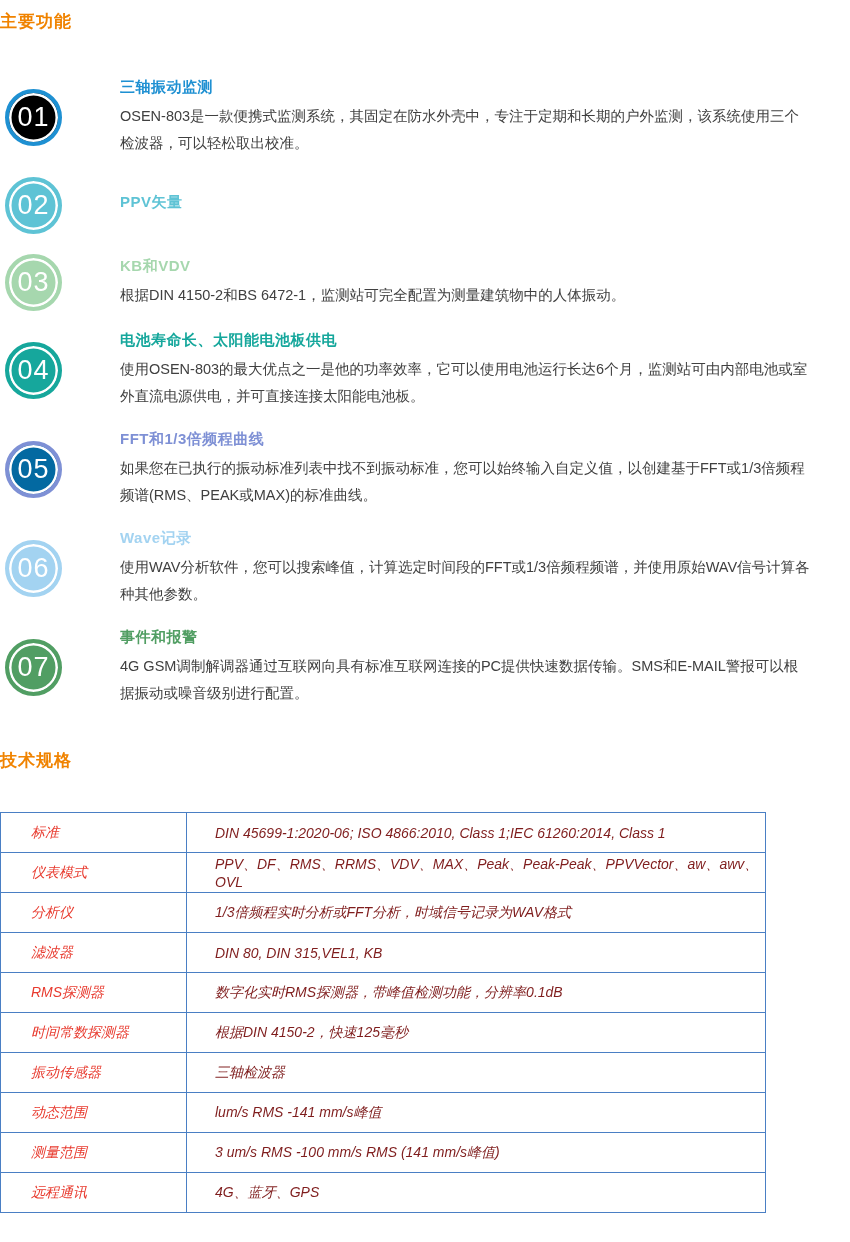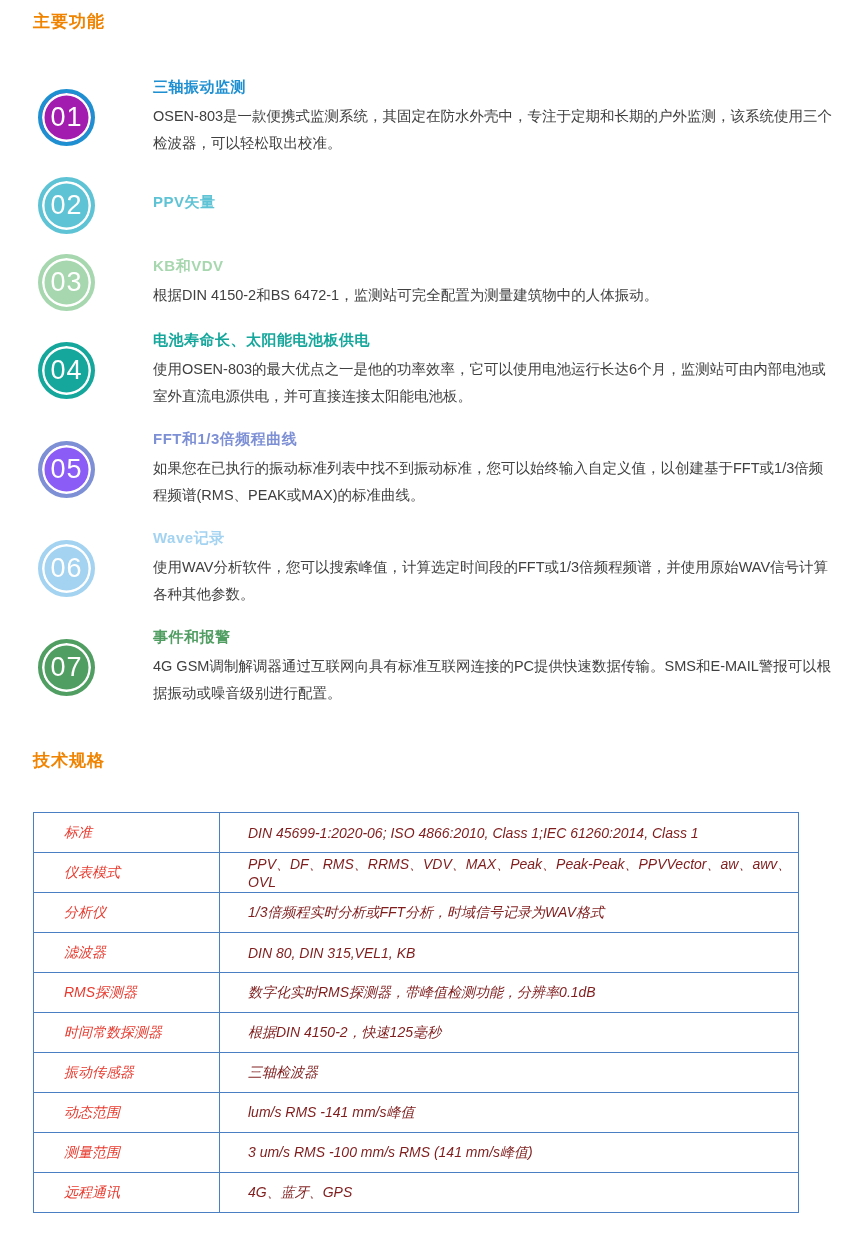--- a/index.html
+++ b/index.html
@@ -3,21 +3,21 @@
 <meta charset="utf-8">
 <style>
   * { box-sizing: border-box; }
   html, body { margin: 0; padding: 0; background: #ffffff; }
   body { font-family: "Liberation Sans", "DejaVu Sans", sans-serif; }
   .page {
     width: 850px;
     height: 1242px;
     margin: 0 auto;
     background: #ffffff;
-    padding: 10px 17px 0 33px;
+    padding: 10px 17px 0 0;
     overflow: hidden;
     position: relative;
   }
   .section-title {
     font-size: 17px;
     font-weight: bold;
     margin: 0;
     letter-spacing: 1px;
   }
   .features { margin: 45px 0 0 5px; }
@@ -76,21 +76,21 @@
 </head>
 <body>
 
 <div class="page">
 
   <h2 class="section-title" style="color: rgb(240, 131, 0);">主要功能</h2>
 
   <div class="features">
 
     <div class="feature">
-      <div class="badge" style="border-color: rgb(30, 144, 210); background-color: #a21caf;">01</div>
+      <div class="badge" style="border-color: rgb(30, 144, 210); background-color: #000000;">01</div>
       <div class="feature-body">
         <div class="feature-title" style="color: rgb(30, 144, 210);">三轴振动监测</div>
         <div class="feature-desc">OSEN-803是一款便携式监测系统，其固定在防水外壳中，专注于定期和长期的户外监测，该系统使用三个检波器，可以轻松取出校准。</div>
       </div>
     </div>
 
     <div class="feature">
       <div class="badge" style="border-color: rgb(94, 195, 213); background-color: rgb(94, 195, 213);">02</div>
       <div class="feature-body">
         <div class="feature-title" style="color: rgb(94, 195, 213);">PPV矢量</div>
@@ -107,21 +107,21 @@
 
     <div class="feature">
       <div class="badge" style="border-color: rgb(22, 167, 156); background-color: rgb(22, 167, 156);">04</div>
       <div class="feature-body">
         <div class="feature-title" style="color: rgb(22, 167, 156);">电池寿命长、太阳能电池板供电</div>
         <div class="feature-desc">使用OSEN-803的最大优点之一是他的功率效率，它可以使用电池运行长达6个月，监测站可由内部电池或室外直流电源供电，并可直接连接太阳能电池板。</div>
       </div>
     </div>
 
     <div class="feature">
-      <div class="badge" style="border-color: rgb(126, 144, 213); background-color: #8b5cf6;">05</div>
+      <div class="badge" style="border-color: rgb(126, 144, 213); background-color: #0369a1;">05</div>
       <div class="feature-body">
         <div class="feature-title" style="color: rgb(126, 144, 213);">FFT和1/3倍频程曲线</div>
         <div class="feature-desc">如果您在已执行的振动标准列表中找不到振动标准，您可以始终输入自定义值，以创建基于FFT或1/3倍频程频谱(RMS、PEAK或MAX)的标准曲线。</div>
       </div>
     </div>
 
     <div class="feature">
       <div class="badge" style="border-color: rgb(163, 211, 241); background-color: rgb(163, 211, 241);">06</div>
       <div class="feature-body">
         <div class="feature-title" style="color: rgb(163, 211, 241);">Wave记录</div>

